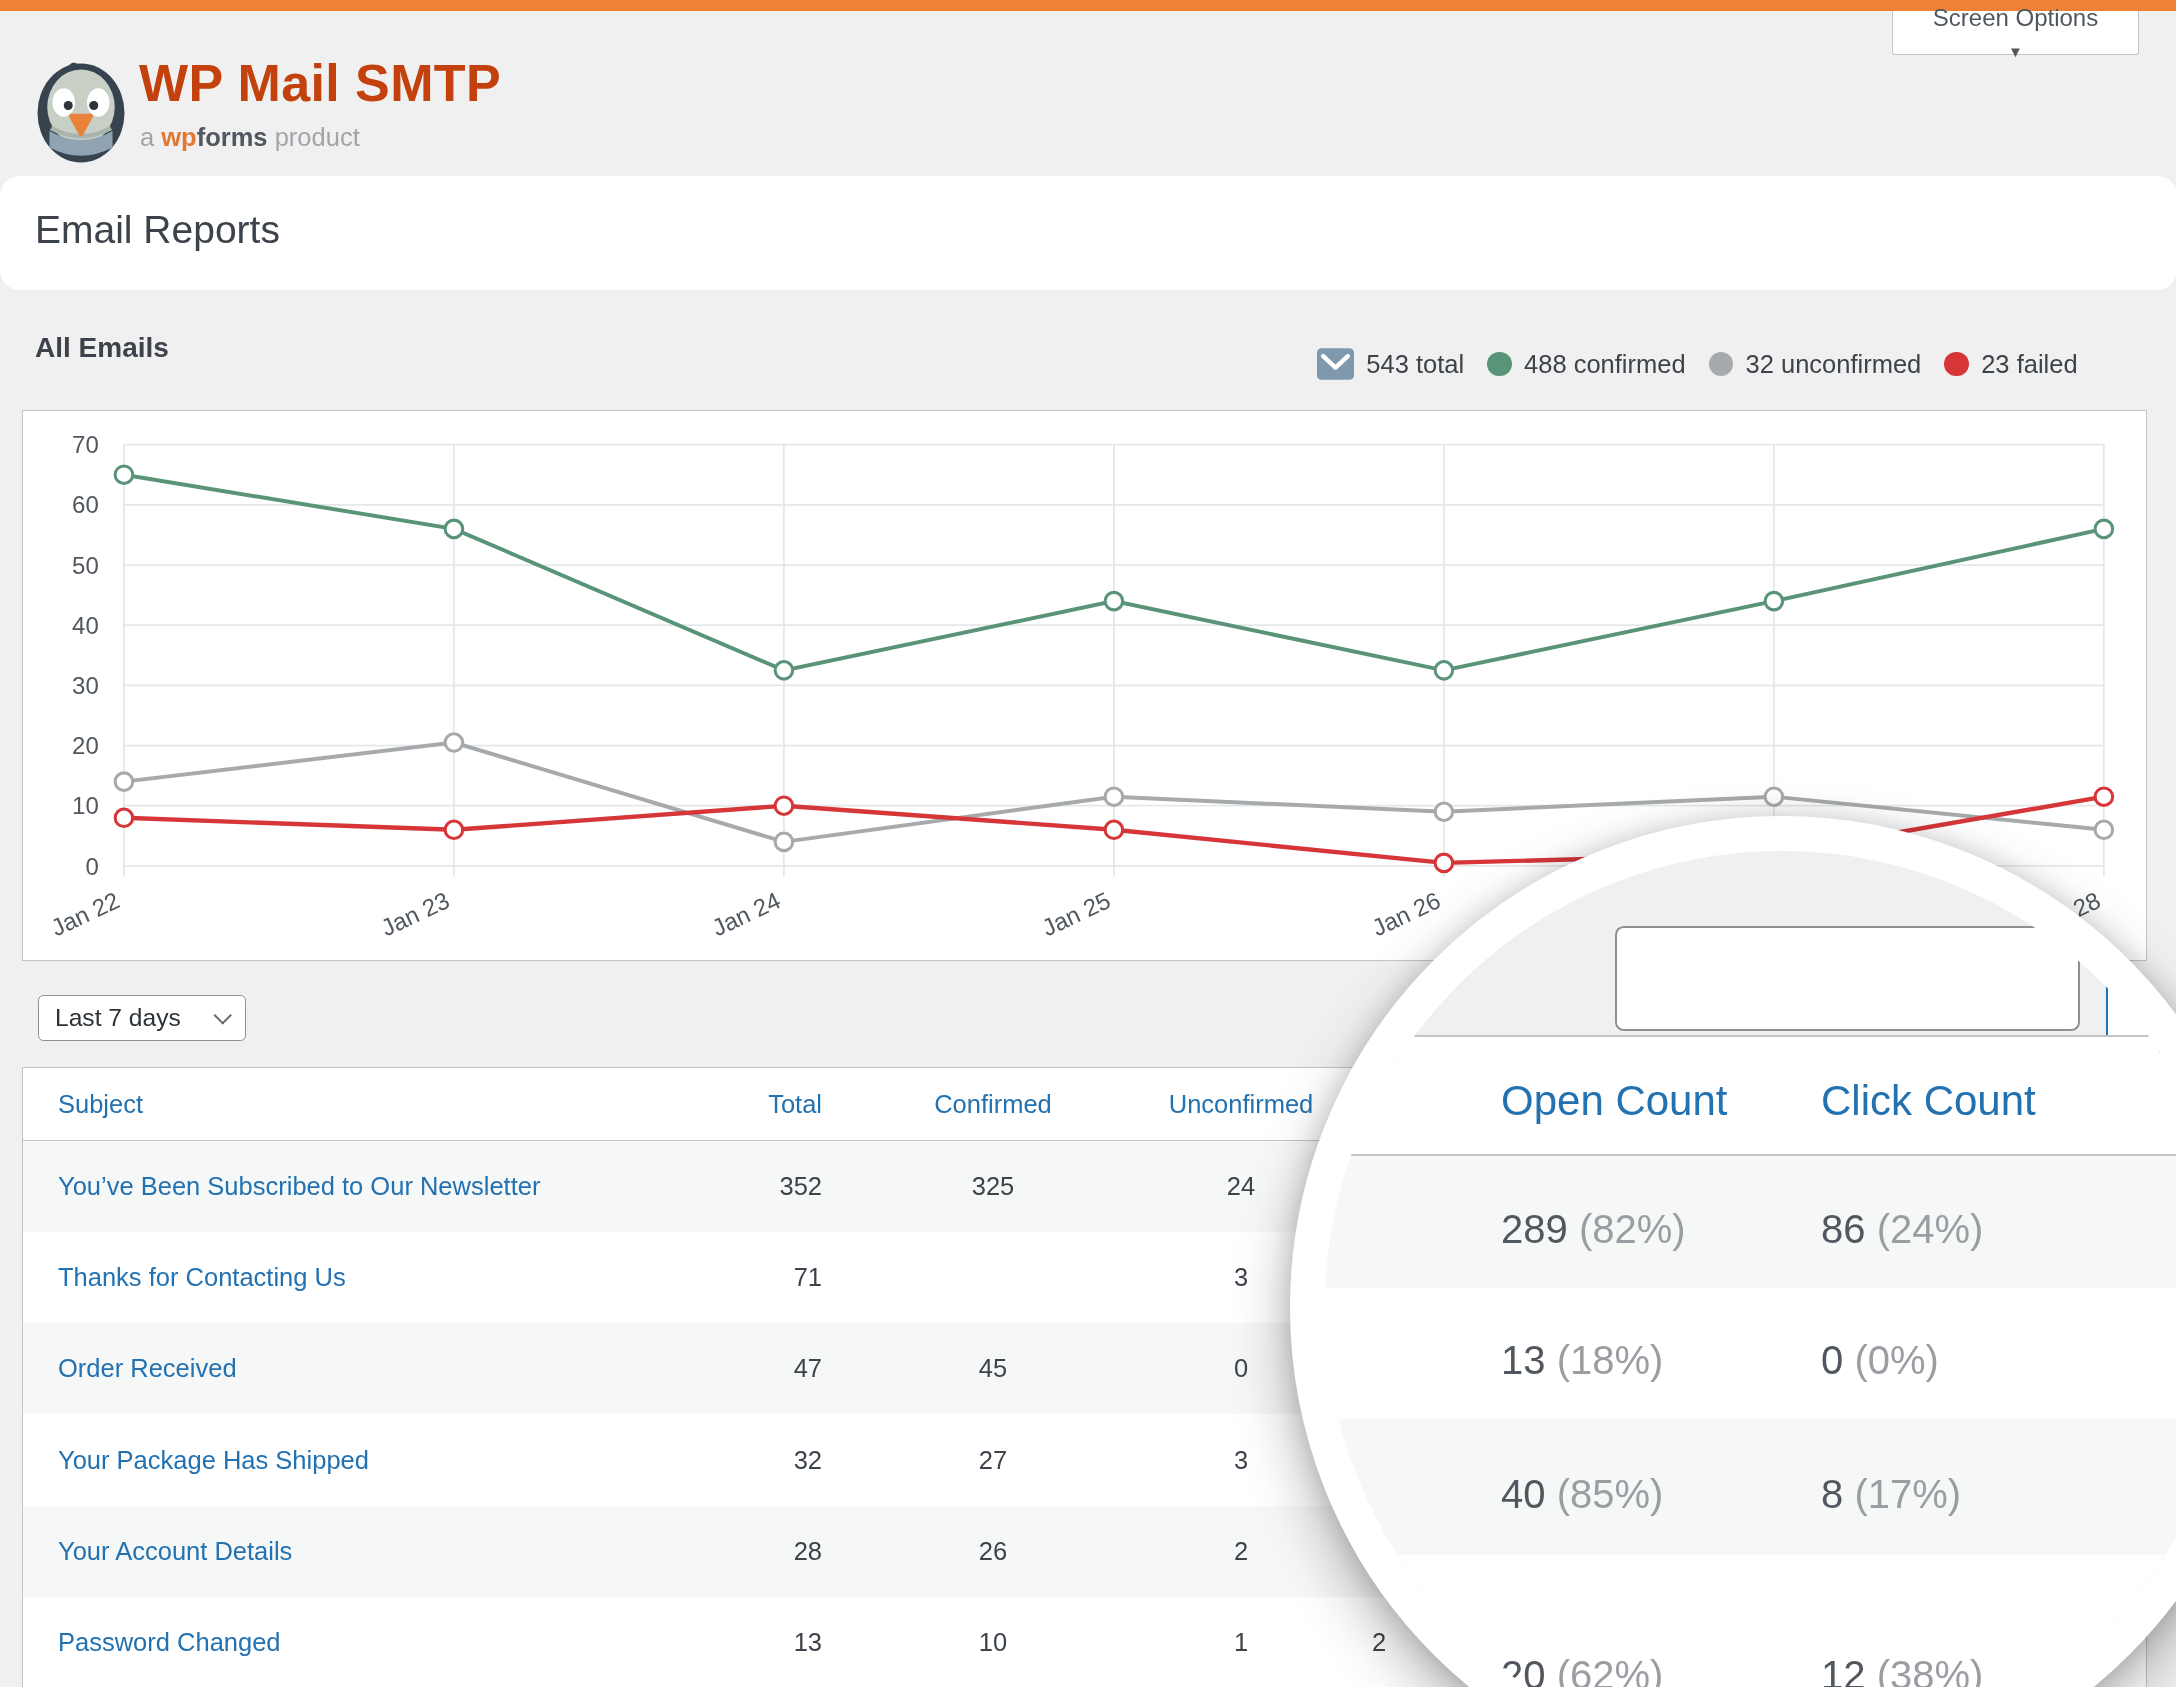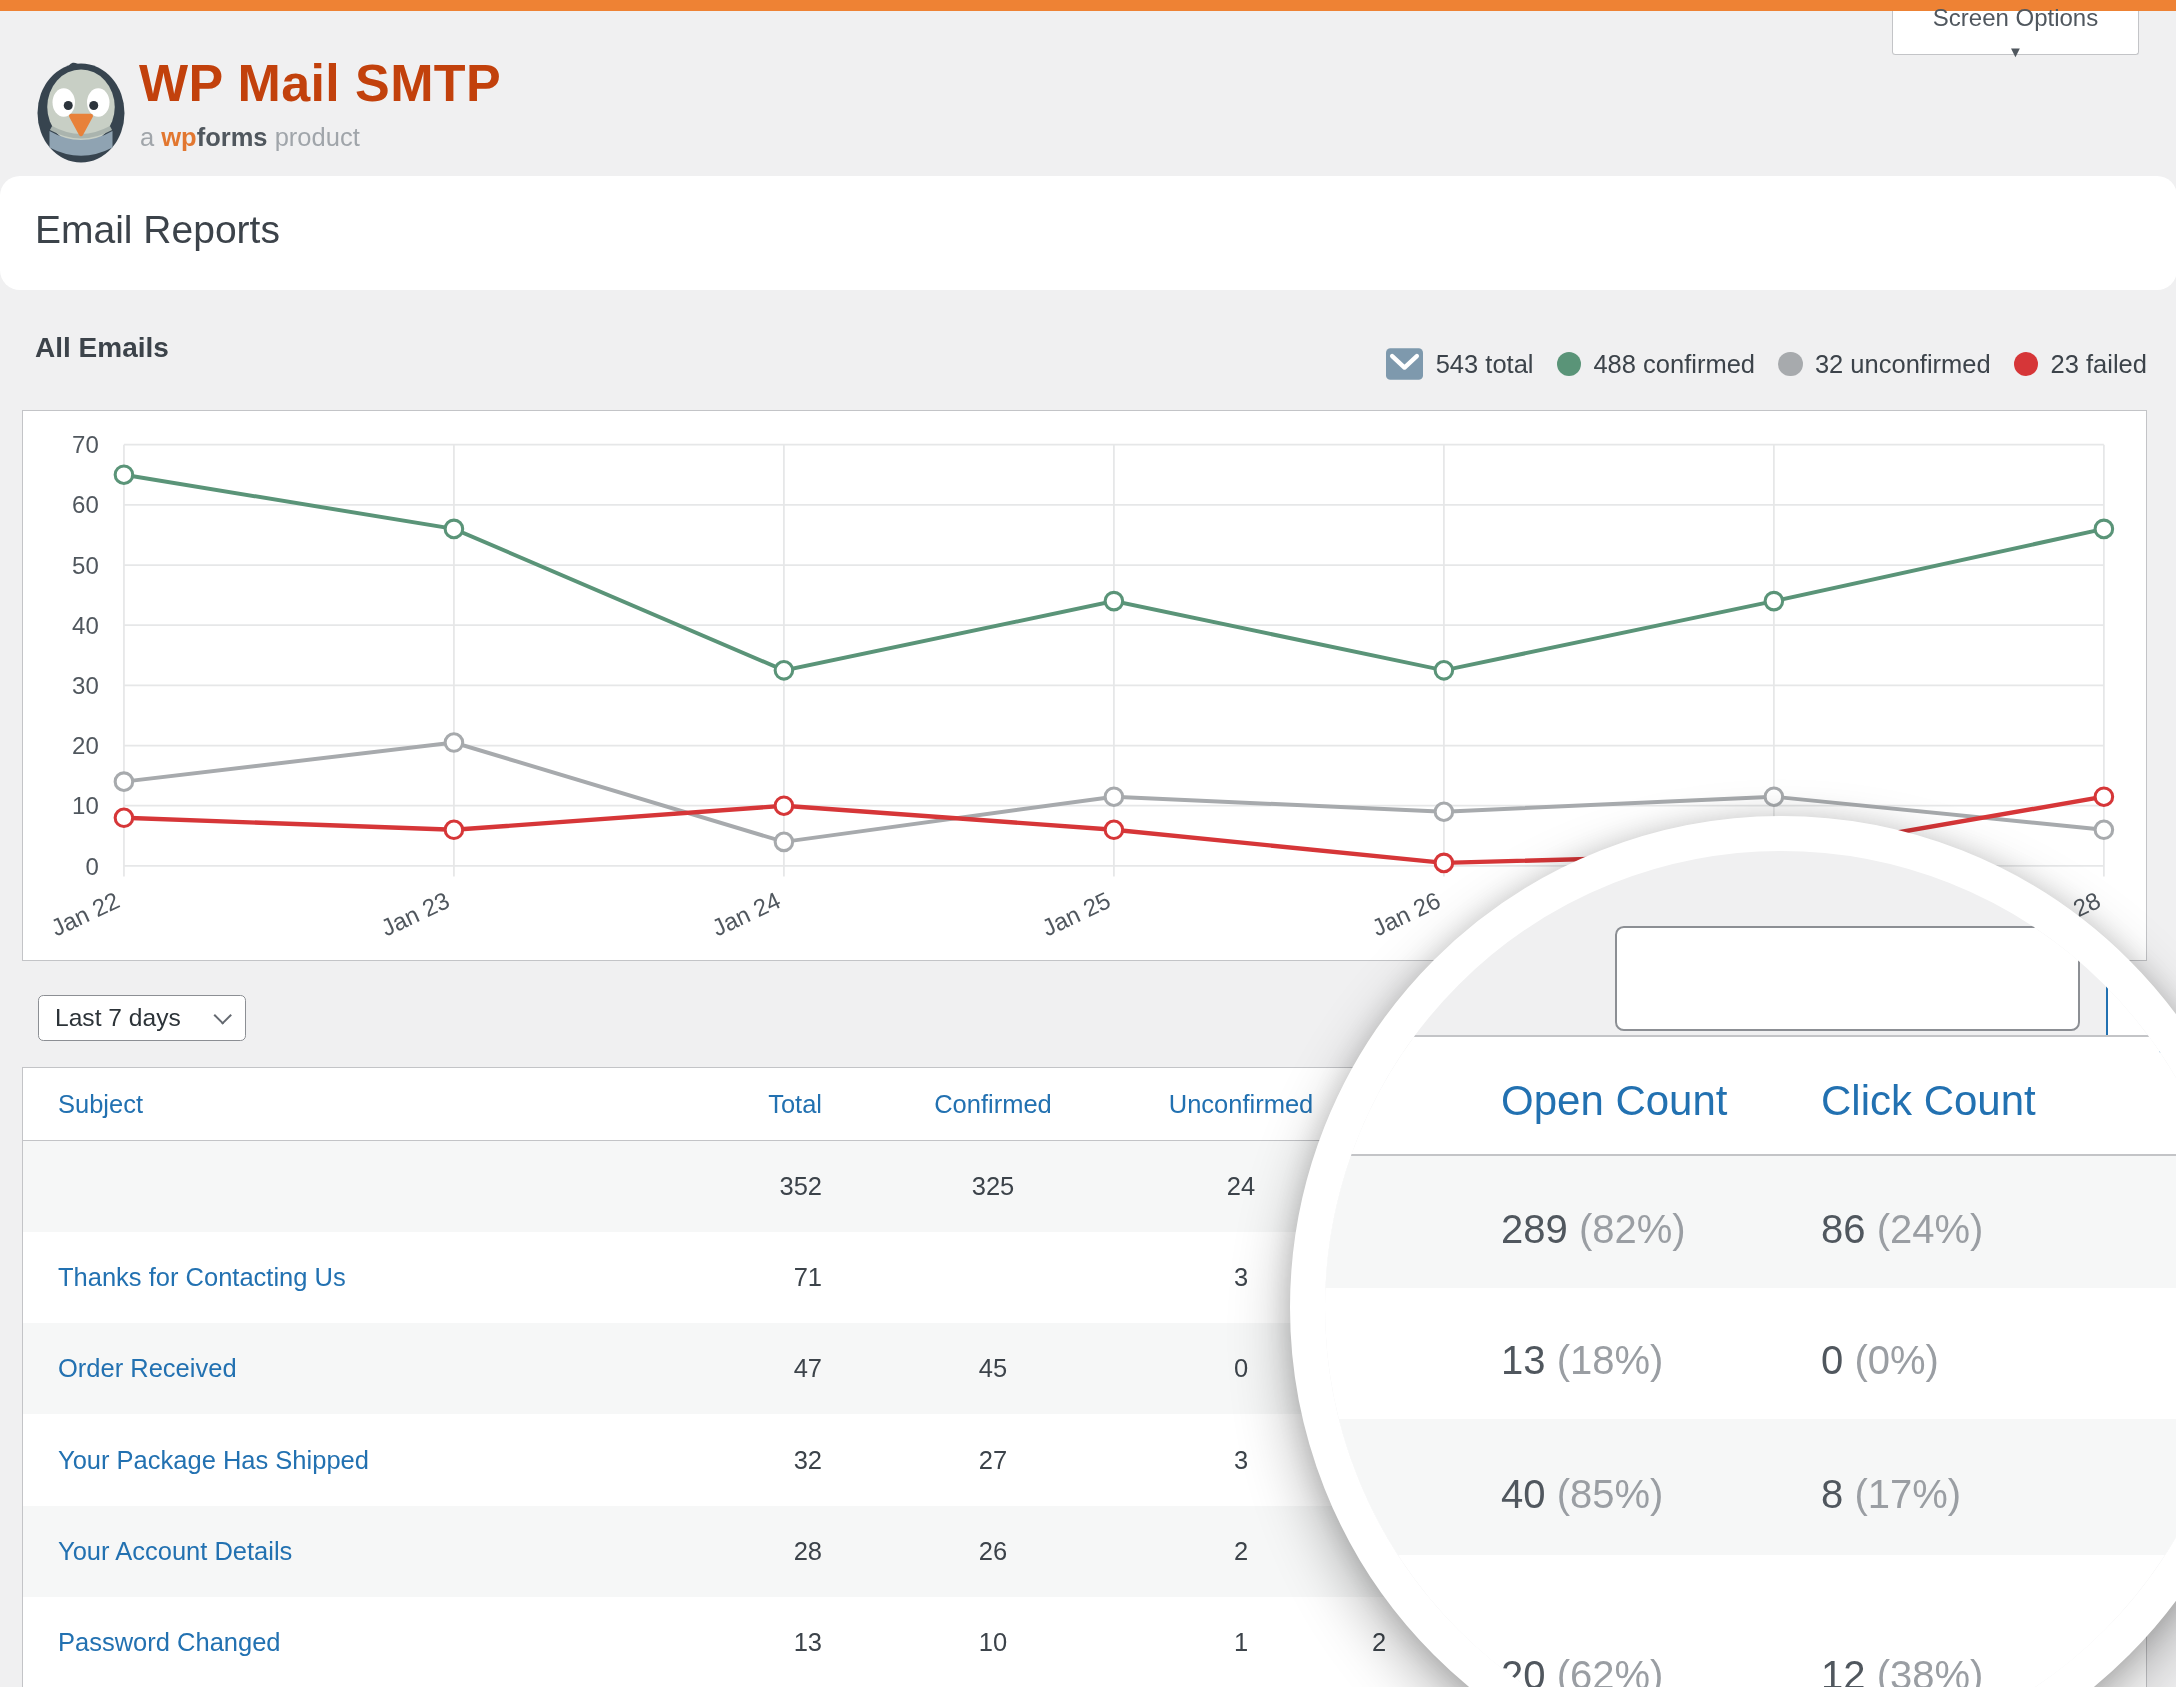--- a/index.html
+++ b/index.html
@@ -23,21 +23,21 @@
   .logo{position:absolute;left:36px;top:48px;width:90px;height:105px;}
   .brand-title{position:absolute;left:139px;top:42px;font-size:52px;font-weight:700;color:#c2410c;letter-spacing:0.4px;}
   .byline{position:absolute;left:140px;top:112px;font-size:25.5px;color:#a0a5aa;}
   .byline .wp{color:#e27730;font-weight:700;}
   .byline .forms{color:#50575e;font-weight:700;}
   
   .title-band{position:absolute;left:0;top:176px;width:100%;height:114px;background:#fff;border-radius:20px;}
   .page-title{position:absolute;left:35px;top:32px;font-size:39px;font-weight:400;color:#3c434a;}
   
   .section-title{position:absolute;left:35px;top:332px;font-size:28px;font-weight:700;color:#3c434a;}
-  .legend{position:absolute;left:1317px;top:342px;width:830px;height:44px;display:flex;align-items:center;justify-content:flex-end;gap:23px;}
+  .legend{position:absolute;left:1317px;top:342px;width:830px;height:44px;display:flex;align-items:center;justify-content:flex-start;gap:23px;}
   .legend-item{display:flex;align-items:center;gap:12.3px;font-size:25.5px;color:#3c434a;white-space:nowrap;}
   .legend-dot{width:24.6px;height:24.6px;border-radius:50%;}
   .legend-env{width:37px;height:32px;}
   
   .chart-card{position:absolute;left:22px;top:410px;width:2125px;height:551px;background:#fff;border:0.9px solid #c3c4c7;box-sizing:border-box;}
   .chart-card svg{position:absolute;left:0;top:0;}
   .y-tick{position:absolute;left:8.8px;width:67px;text-align:right;font-size:24px;color:#50575e;}
   .x-tick{position:absolute;top:474px;width:91px;text-align:right;font-size:24px;color:#50575e;transform:rotate(-25deg);transform-origin:100% 50%;}
   
   .range-select{
@@ -207,20 +207,21 @@
 
 <div class="table-card">
   <div class="thead">
     <div class="th th-subject">Subject</div>
     <div class="th th-total">Total</div>
     <div class="th th-confirmed">Confirmed</div>
     <div class="th th-unconfirmed">Unconfirmed</div>
   </div>
 
   <div class="trow odd" style="top:73px;">
+    <div class="td td-subject">You’ve Been Subscribed to Our Newsletter</div>
     <div class="td td-total">352</div>
     <div class="td td-confirmed">325</div>
     <div class="td td-unconfirmed">24</div>
     <div class="td td-failed"></div>
   </div>
   <div class="trow" style="top:164px;">
     <div class="td td-subject">Thanks for Contacting Us</div>
     <div class="td td-total">71</div>
     <div class="td td-unconfirmed">3</div>
     <div class="td td-failed"></div>

